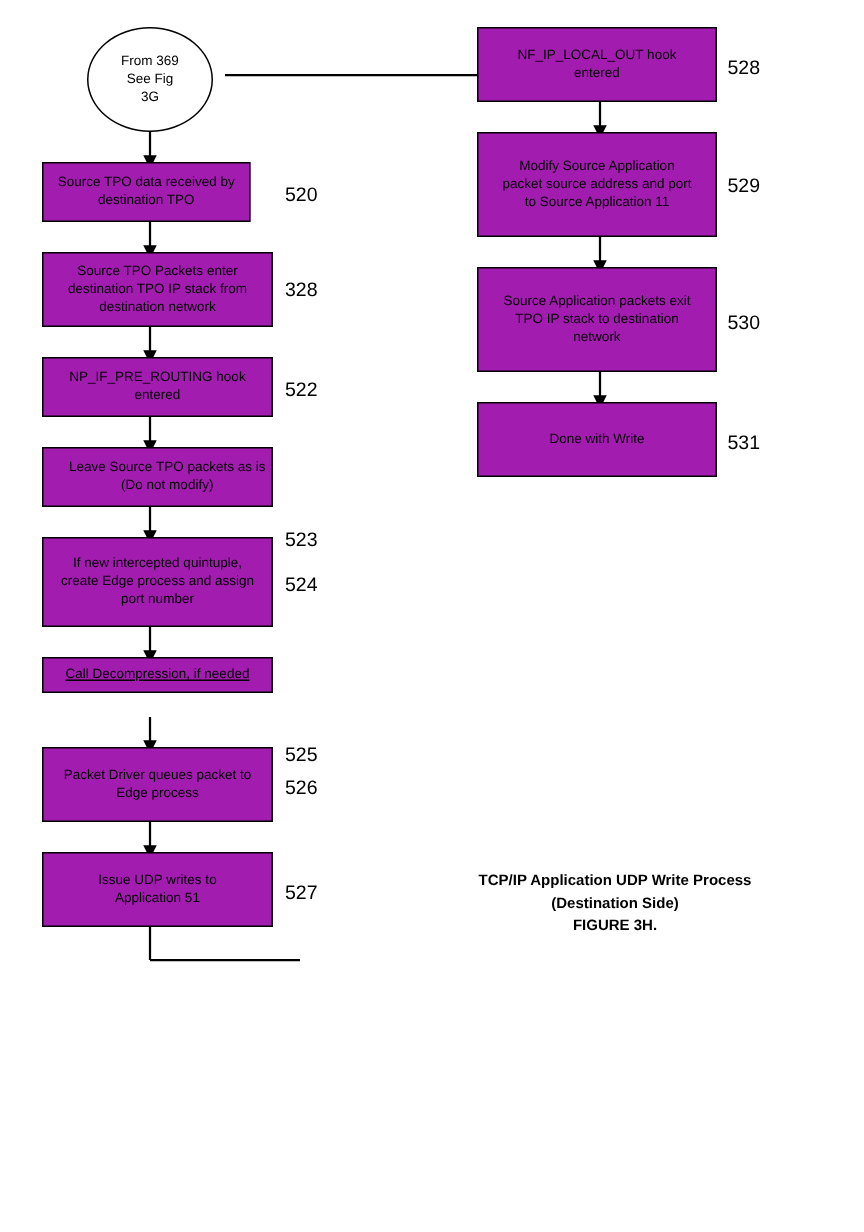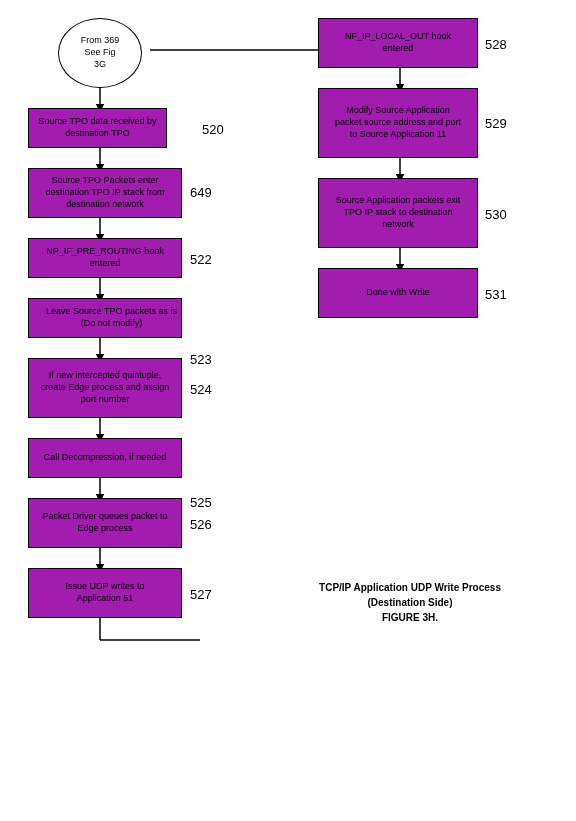--- a/index.html
+++ b/index.html
@@ -107,43 +107,43 @@
 
   <div class="oval" style="left:58px; top:18px; width:84px; height:70px;">
     <span style="white-space:pre-line; font-size:9px;">From 369
 See Fig
 3G</span>
   </div>
 
   <div class="flow-box" style="left:28px; top:108px; width:139px; height:40px;">
     <span>Source TPO data received by<br>destination TPO</span>
   </div>
-  <div class="label" style="left:190px; top:122px;margin-left:12px;">520</div>
+  <div class="label" style="left:190px; top:122px;">520</div>
 
   <div class="flow-box" style="left:28px; top:168px; width:154px; height:50px;">
     <span>Source TPO Packets enter<br>destination TPO IP stack from<br>destination network</span>
   </div>
-  <div class="label" style="left:190px; top:185px;">649</div>
+  <div class="label" style="left:190px; top:185px;">328</div>
 
   <div class="flow-box" style="left:28px; top:238px; width:154px; height:40px;">
     <span>NP_IF_PRE_ROUTING hook<br>entered</span>
   </div>
   <div class="label" style="left:190px; top:252px;">522</div>
 
   <div class="flow-box" style="left:28px; top:298px; width:154px; height:40px;padding-left:16px;">
     <span>Leave Source TPO packets as is<br>(Do not modify)</span>
   </div>
   <div class="label" style="left:190px; top:312px;margin-top:40px;">523</div>
 
   <div class="flow-box" style="left:28px; top:358px; width:154px; height:60px;">
     <span>If new intercepted quintuple,<br>create Edge process and assign<br>port number</span>
   </div>
   <div class="label" style="left:190px; top:382px;">524</div>
 
-  <div class="flow-box" style="left:28px; top:438px; width:154px; height:40px;">
+  <div class="flow-box" style="left:28px; top:438px; width:154px; height:24px;text-decoration:underline;">
     <span>Call Decompression, if needed</span>
   </div>
   <div class="label" style="left:190px; top:452px;margin-top:43px;">525</div>
 
   <div class="flow-box" style="left:28px; top:498px; width:154px; height:50px;">
     <span>Packet Driver queues packet to<br>Edge process</span>
   </div>
   <div class="label" style="left:190px; top:517px;">526</div>
 
   <div class="flow-box" style="left:28px; top:568px; width:154px; height:50px;">

